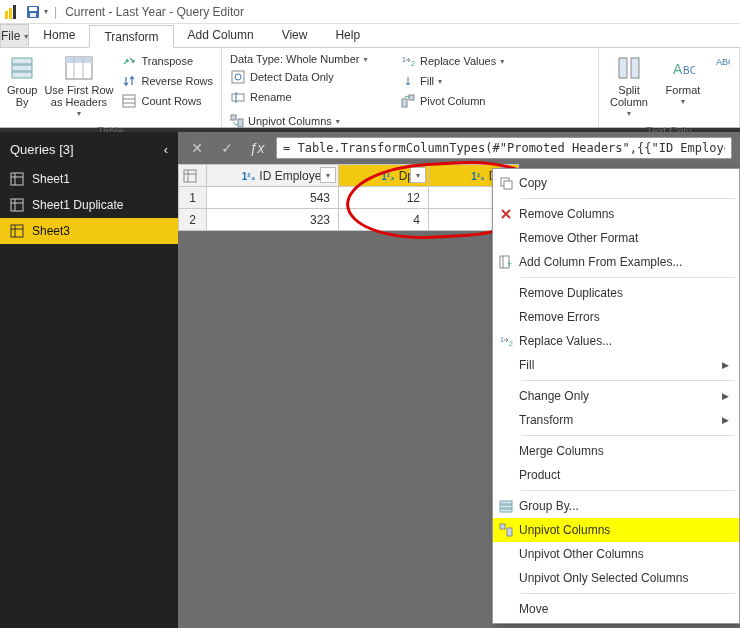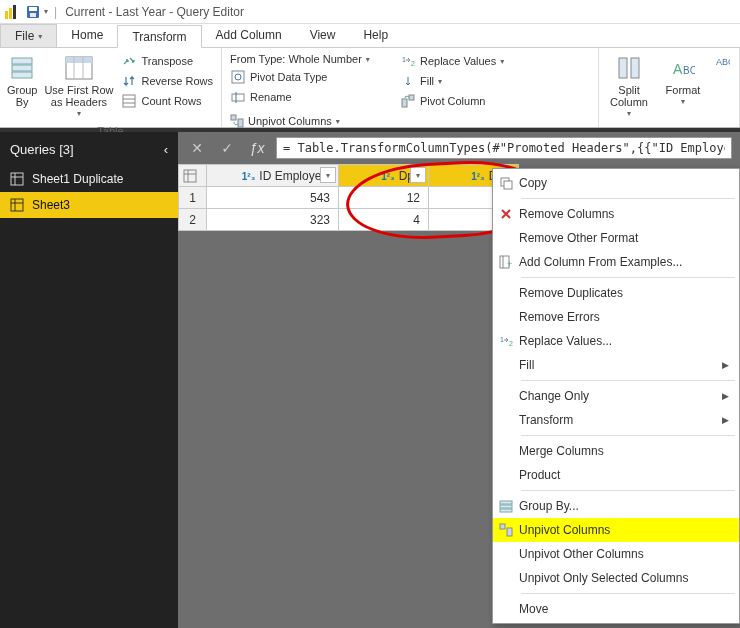--- a/index.html
+++ b/index.html
@@ -7,21 +7,21 @@
 
   
   .titlebar { height: 24px; background: #fff; display: flex; align-items: center; border-bottom: 1px solid #ddd; }
   .titlebar .logo { width: 20px; height: 20px; display: inline-flex; align-items: center; justify-content: center; margin-left: 2px; }
   .titlebar .qat { display: flex; align-items: center; gap: 4px; padding: 0 4px; }
   .titlebar .sep { color: #aaa; margin: 0 2px; }
   .titlebar .title { padding-left: 6px; color: #555; font-size: 12px; }
 
   
   .menubar { height: 24px; display: flex; align-items: stretch; border-bottom: 1px solid #ccc; }
-  .menubar .file { background: #e6e6e6; color: #333; padding: 0 14px; display: flex; align-items: center; border: 1px solid #ccc; border-bottom: none; }
+  .menubar .file { background: #e6e6e6; color: #333; padding: 0 0; display: flex; align-items: center; border: 1px solid #ccc; border-bottom: none; }
   .menubar .tab { padding: 0 14px; display: flex; align-items: center; color: #333; border-bottom: 2px solid transparent; }
   .menubar .tab.active { border: 1px solid #ccc; border-bottom: 1px solid #fff; background: #fff; position: relative; top: 1px; }
   
   
   .ribbon { height: 80px; display: flex; border-bottom: 1px solid #bbb; background: #fff; }
   .ribbon .group { border-right: 1px solid #ddd; display: flex; flex-direction: column; }
   .ribbon .group .body { flex: 1; display: flex; align-items: flex-start; padding: 4px 6px; gap: 6px; }
   .ribbon .group .label { text-align: center; font-size: 11px; color: #666; padding: 2px 0; }
   .big-btn { display: flex; flex-direction: column; align-items: center; justify-content: flex-start; width: 56px; font-size: 11px; text-align: center; line-height: 1.1; gap: 2px; padding-top: 2px; }
   .big-btn .icon { width: 28px; height: 28px; display:inline-flex;align-items:center;justify-content:center; }
@@ -172,31 +172,31 @@
           </div>
       </div>
     </div>
     <div class="label">Table</div>
   </div>
 
   <div class="group" style="width:400px">
     <div class="body" style="flex-wrap:wrap; gap:2px 10px">
       <div class="small-row" style="width:160px">
         <div class="small-btn">
-            <span>From Type: Whole Number</span> 
+            <span>Data Type: Whole Number</span> 
             <span class="dd">▾</span>
           </div>
         <div class="small-btn">
             <span class="icon">
               <svg width="14" height="14">
                 <rect x="1" y="1" width="12" height="12" fill="none" stroke="#888"></rect>
                 <circle cx="7" cy="7" r="3" fill="none" stroke="#47a"></circle>
               </svg>
             </span>
-            <span>Pivot Data Type</span>
+            <span>Detect Data Only</span>
           </div>
         <div class="small-btn">
             <span class="icon">
               <svg width="14" height="14">
                 <rect x="1" y="4" width="12" height="7" fill="none" stroke="#888"></rect>
                 <line x1="5" y1="2" x2="5" y2="13" stroke="#47a"></line>
               </svg>
             </span>
             <span>Rename</span>
           </div>
@@ -295,31 +295,42 @@
       <div class="small-row">
         <div class="small-btn">
             <span class="icon">
               <svg width="14" height="14">
                 <text x="0" y="11" font-size="9" fill="#47a">ABC</text>
               </svg>
             </span>
           </div>
       </div>
     </div>
+    <div class="label">Text Colu</div>
   </div>
 </div>
 
 <div class="darkbar"></div>
 
 <div class="main">
 
   <div class="queries">
     <div class="hdr">
       <span>Queries [3]</span>
       <span class="chev">‹</span>
+    </div>
+    <div class="item">
+      <span class="ticon">
+          <svg width="14" height="14">
+            <rect x="1" y="1" width="12" height="12" fill="none" stroke="#ccc"></rect>
+            <line x1="1" y1="5" x2="13" y2="5" stroke="#ccc"></line>
+            <line x1="5" y1="1" x2="5" y2="13" stroke="#ccc"></line>
+          </svg>
+        </span>
+      <span>Sheet1</span>
     </div>
     <div class="item">
       <span class="ticon">
           <svg width="14" height="14">
             <rect x="1" y="1" width="12" height="12" fill="none" stroke="#ccc"></rect>
             <line x1="1" y1="5" x2="13" y2="5" stroke="#ccc"></line>
             <line x1="5" y1="1" x2="5" y2="13" stroke="#ccc"></line>
           </svg>
         </span>
       <span>Sheet1 Duplicate</span>

